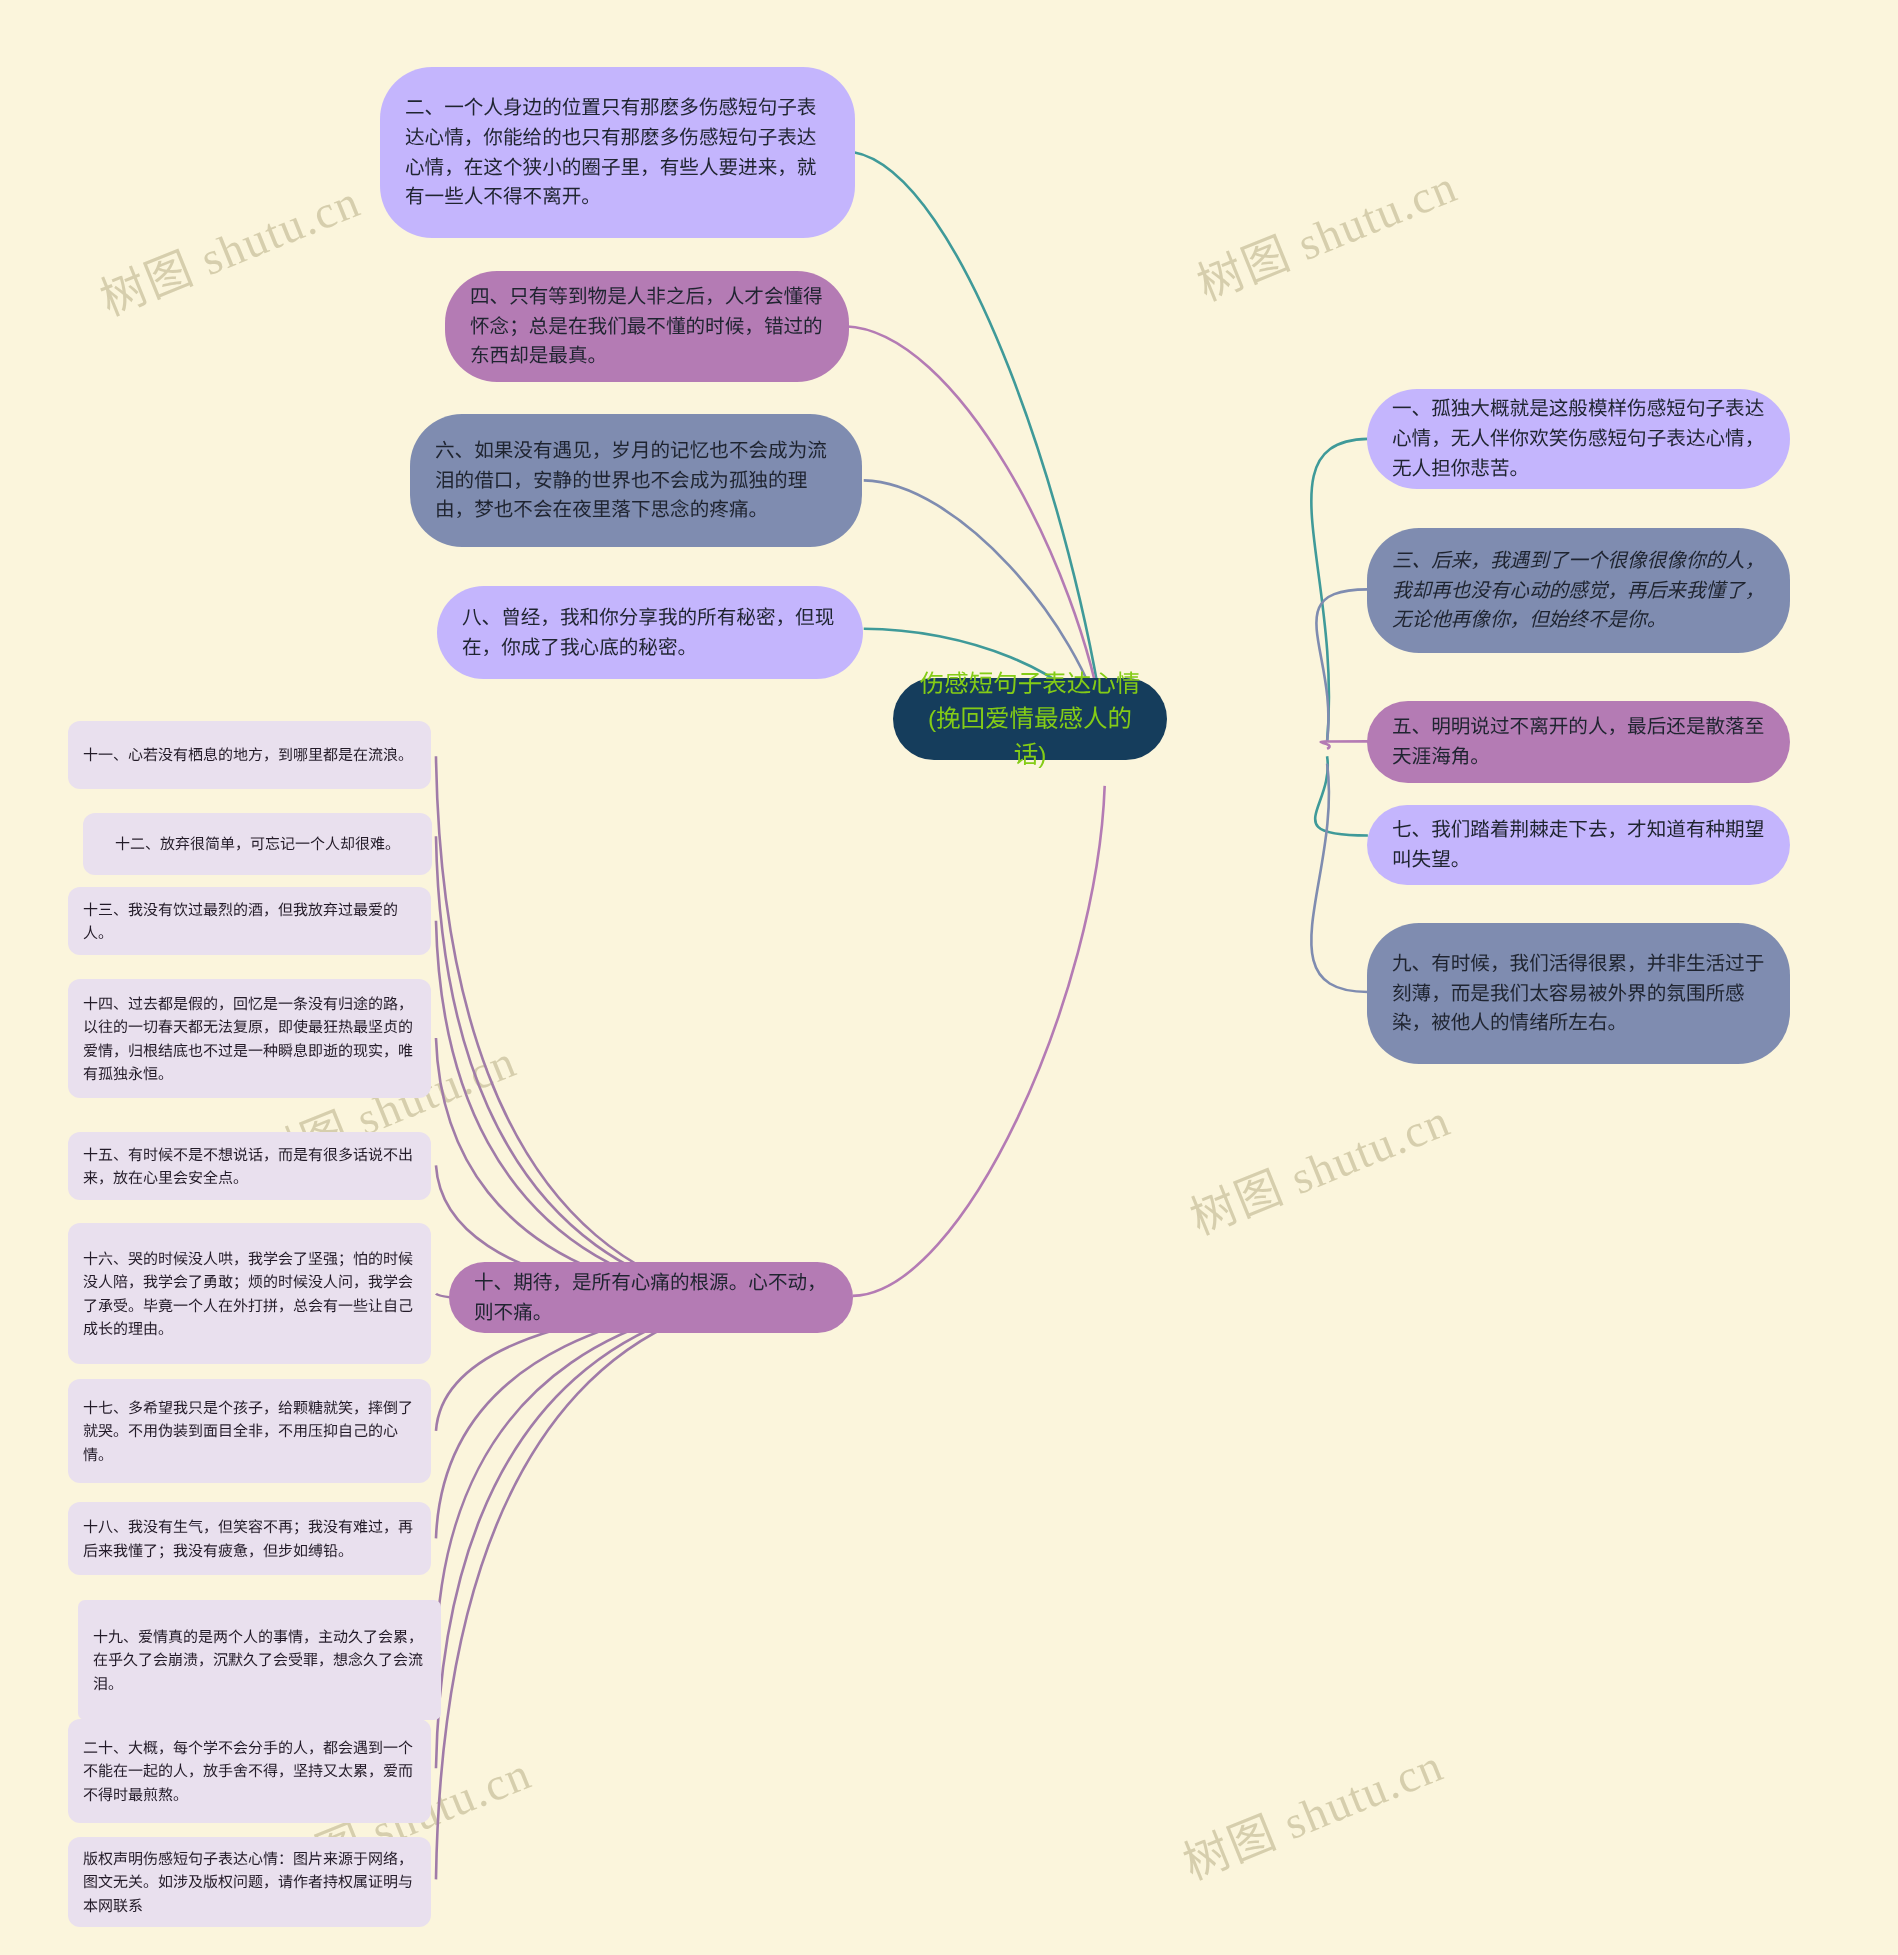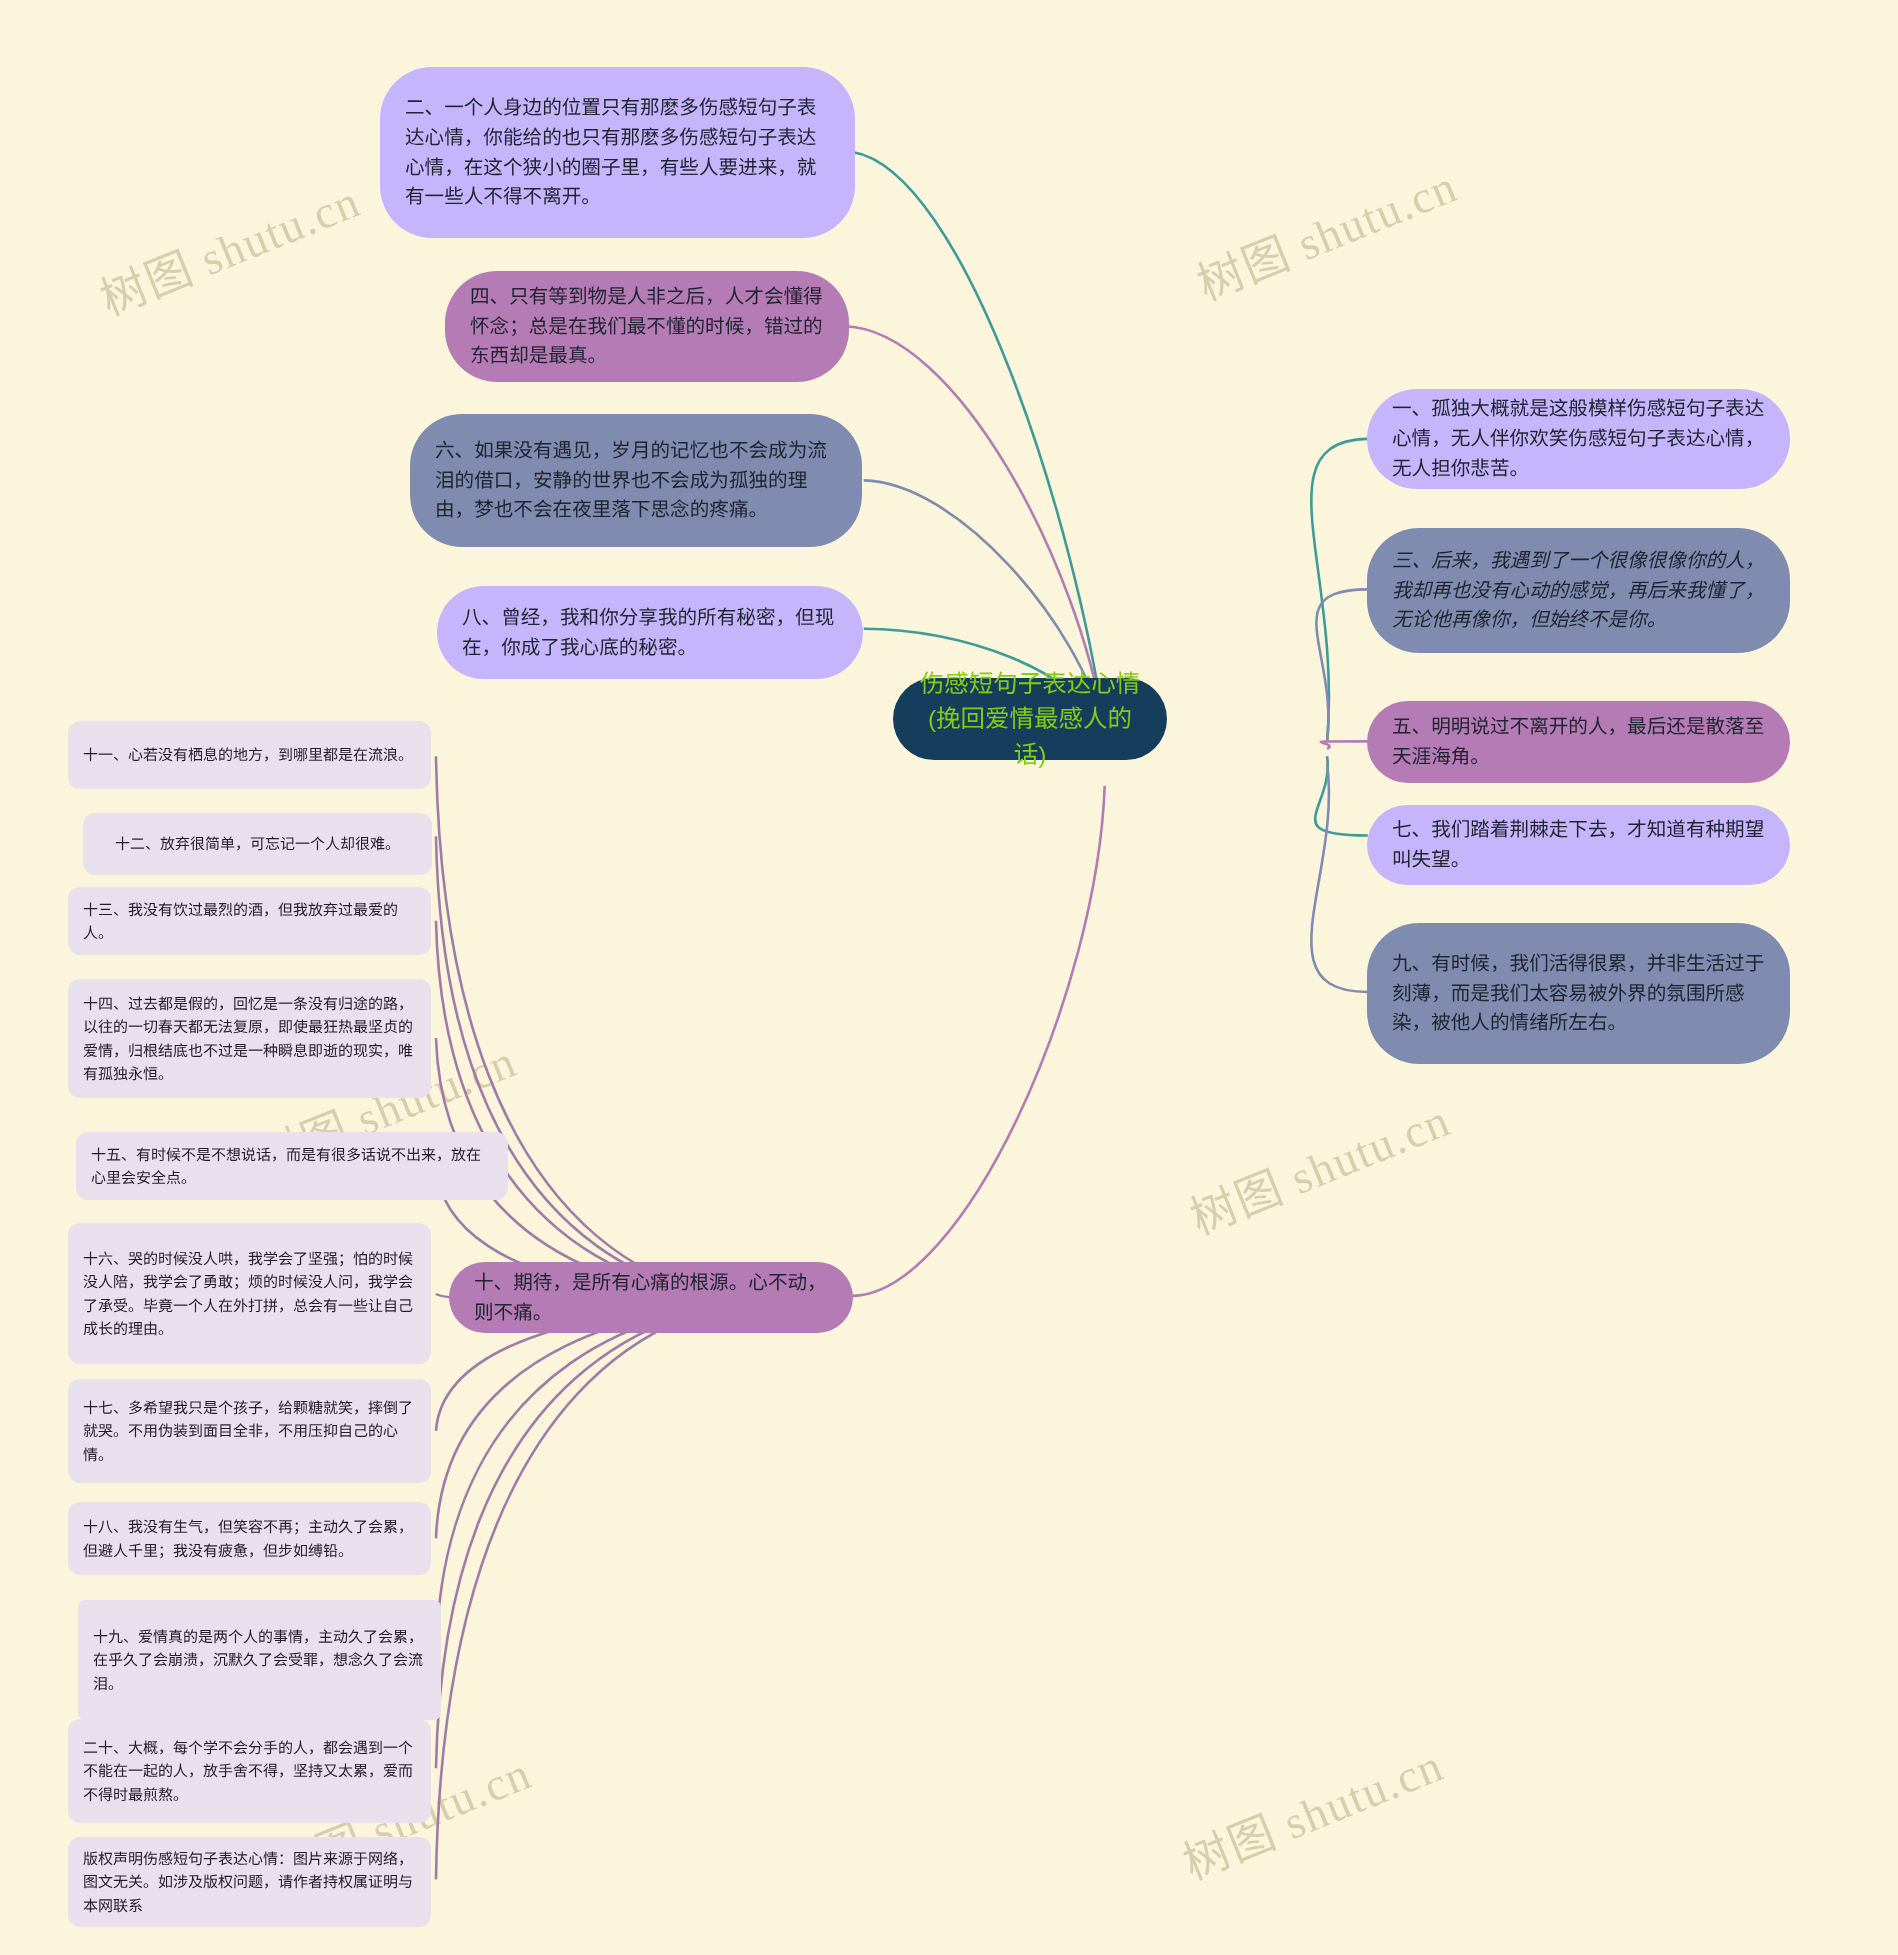--- a/index.html
+++ b/index.html
@@ -149,34 +149,34 @@
   </div>
 
   <div class="node leaf" style="left:68px;top:887px;width:363px;height:68px;">
     <span class="txt">十三、我没有饮过最烈的酒，但我放弃过最爱的人。</span>
   </div>
 
   <div class="node leaf" style="left:68px;top:979px;width:363px;height:119px;">
     <span class="txt">十四、过去都是假的，回忆是一条没有归途的路，以往的一切春天都无法复原，即使最狂热最坚贞的爱情，归根结底也不过是一种瞬息即逝的现实，唯有孤独永恒。</span>
   </div>
 
-  <div class="node leaf" style="left:68px;top:1132px;width:432px;height:68px;margin-left:8px;">
+  <div class="node leaf" style="left:68px;top:1132px;width:363px;height:68px;">
     <span class="txt">十五、有时候不是不想说话，而是有很多话说不出来，放在心里会安全点。</span>
   </div>
 
   <div class="node leaf" style="left:68px;top:1223px;width:363px;height:141px;">
     <span class="txt">十六、哭的时候没人哄，我学会了坚强；怕的时候没人陪，我学会了勇敢；烦的时候没人问，我学会了承受。毕竟一个人在外打拼，总会有一些让自己成长的理由。</span>
   </div>
 
   <div class="node leaf" style="left:68px;top:1379px;width:363px;height:104px;">
     <span class="txt">十七、多希望我只是个孩子，给颗糖就笑，摔倒了就哭。不用伪装到面目全非，不用压抑自己的心情。</span>
   </div>
 
   <div class="node leaf" style="left:68px;top:1502px;width:363px;height:73px;">
-    <span class="txt">十八、我没有生气，但笑容不再；主动久了会累，但避人千里；我没有疲惫，但步如缚铅。</span>
+    <span class="txt">十八、我没有生气，但笑容不再；我没有难过，再后来我懂了；我没有疲惫，但步如缚铅。</span>
   </div>
 
   <div class="node leaf" style="left:78px;top:1600px;width:363px;height:120px;border-radius:7px;">
     <span class="txt">十九、爱情真的是两个人的事情，主动久了会累，在乎久了会崩溃，沉默久了会受罪，想念久了会流泪。</span>
   </div>
 
   <div class="node leaf" style="left:68px;top:1719px;width:363px;height:104px;">
     <span class="txt">二十、大概，每个学不会分手的人，都会遇到一个不能在一起的人，放手舍不得，坚持又太累，爱而不得时最煎熬。</span>
   </div>
 

